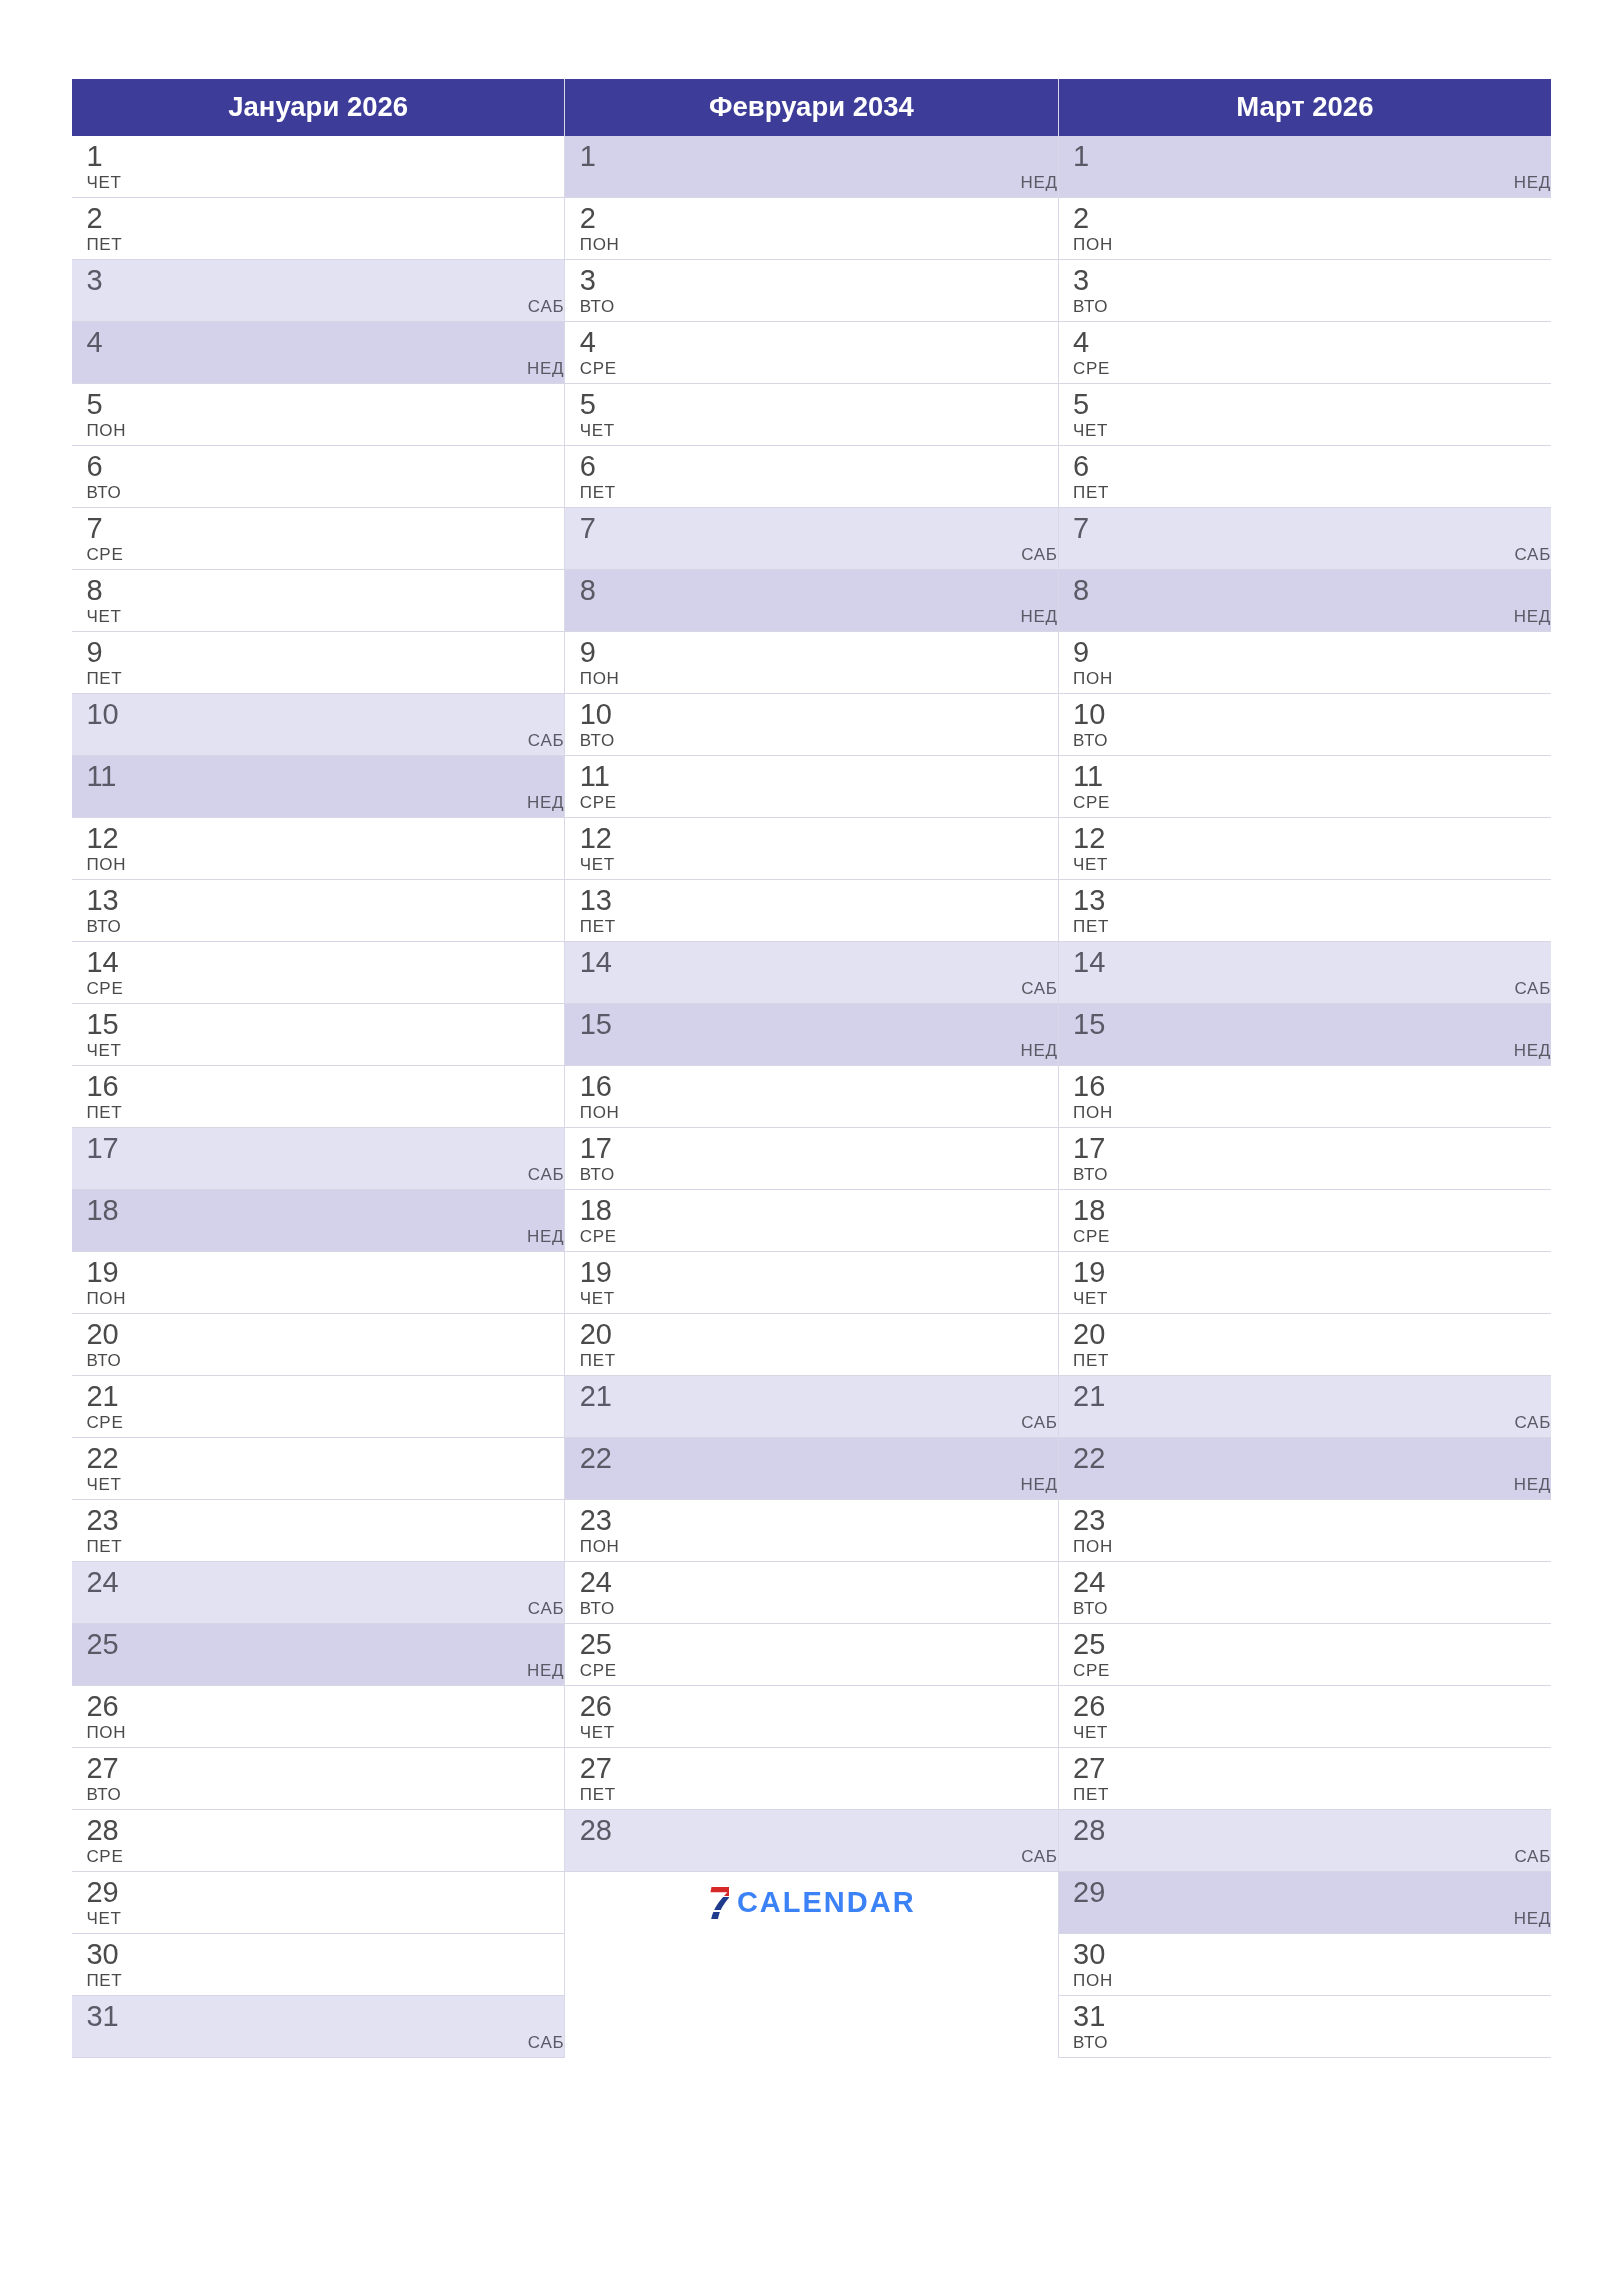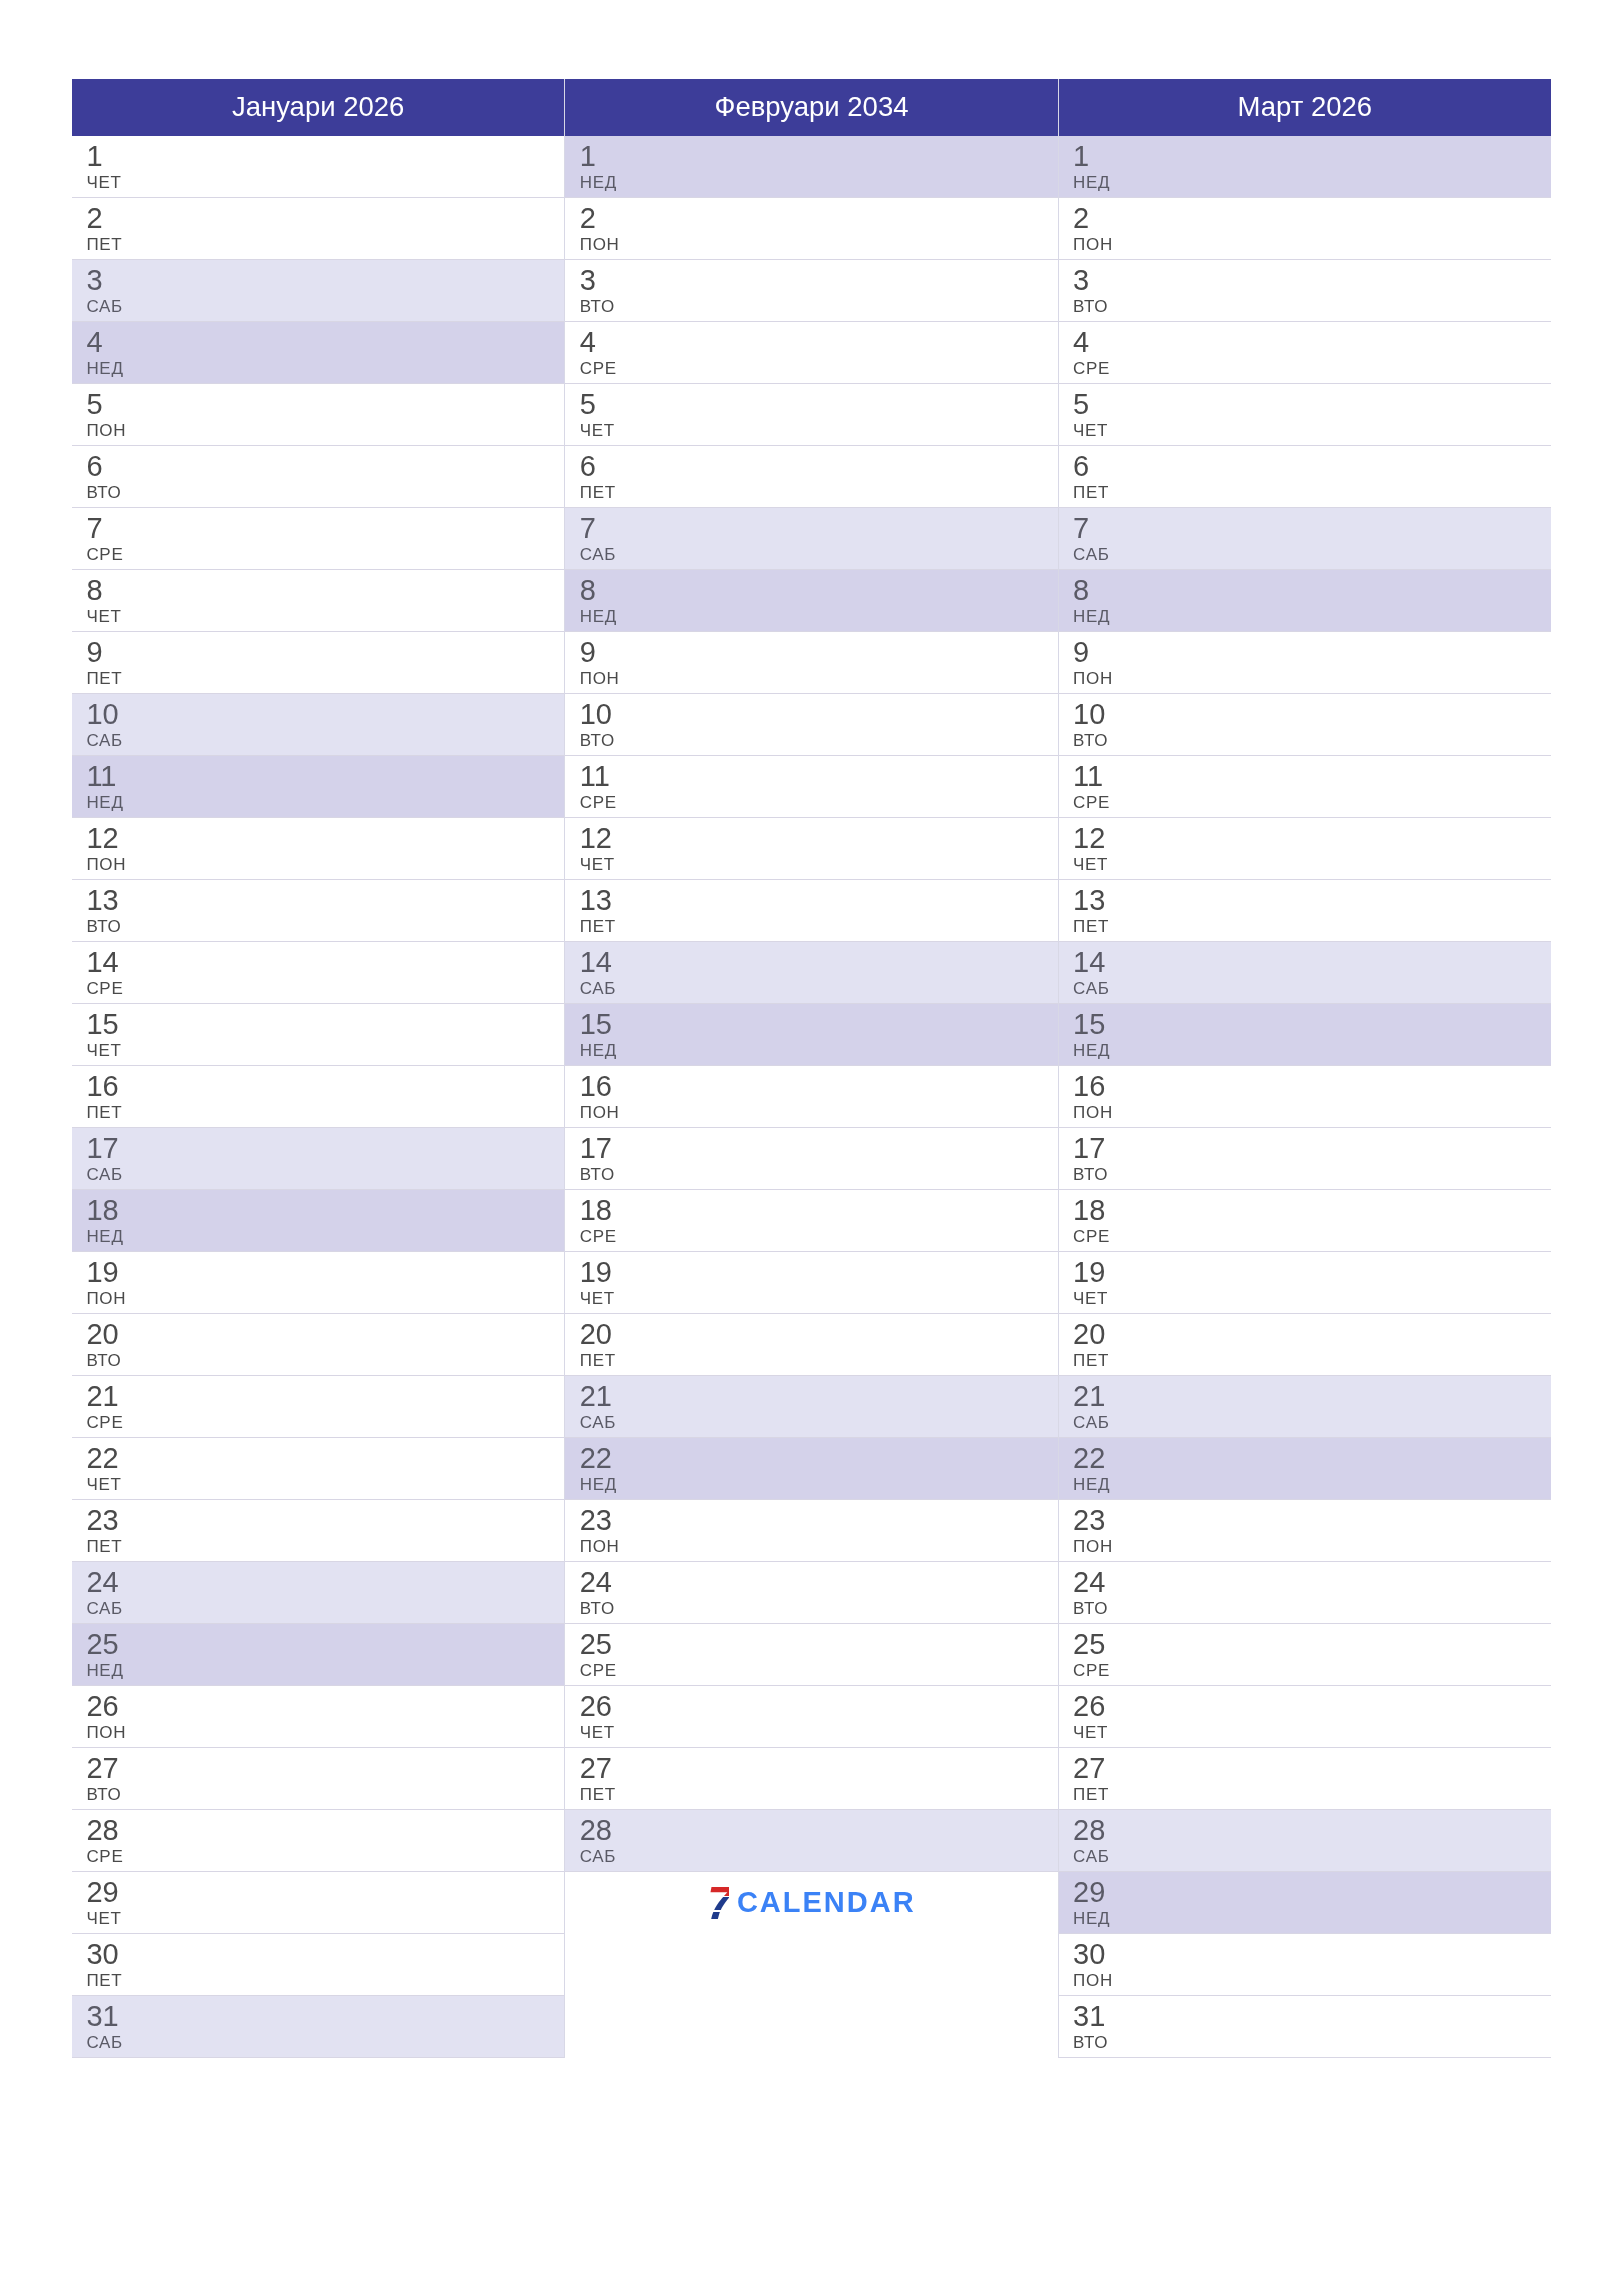--- a/index.html
+++ b/index.html
@@ -18,21 +18,21 @@
   .month-col {
     flex: 1;
     border-right: 1.3px solid #d8d8e6;
   }
   .month-col:last-child { border-right: none; }
   .month-header {
     background: #3d3d99;
     color: #fff;
     text-align: center;
     font-size: 27.5px;
-    font-weight: 400;
+    font-weight: 700;
     padding: 11.8px 0 13px 0;
   }
   .day-cell {
     border-bottom: 1.3px solid #d8d6e4;
     padding: 5.2px 0 3.9px 14.4px;
     height: 62px;
     position: relative;
   }
   .day-cell.sat { background: #e2e2f2; }
   .day-cell.sun { background: #d4d2ea; }
@@ -44,21 +44,21 @@
   }
   .day-cell.sat .day-num,
   .day-cell.sun .day-num { color: #5a5a66; }
   .day-abbr {
     font-size: 17px;
     color: #4a4a4a;
     letter-spacing: 0.7px;
     margin-top: 1.3px;
   }
   .day-cell.sat .day-abbr,
-  .day-cell.sun .day-abbr { color: #5a5a66; }
+  .day-cell.sun .day-abbr { color: #5a5a66; text-align: right; }
   .logo-cell {
     display: flex;
     align-items: center;
     justify-content: center;
     height: 62px;
     gap: 7.9px;
   }
   .logo-cell .seven {
     font-size: 46px;
     font-weight: 900;

